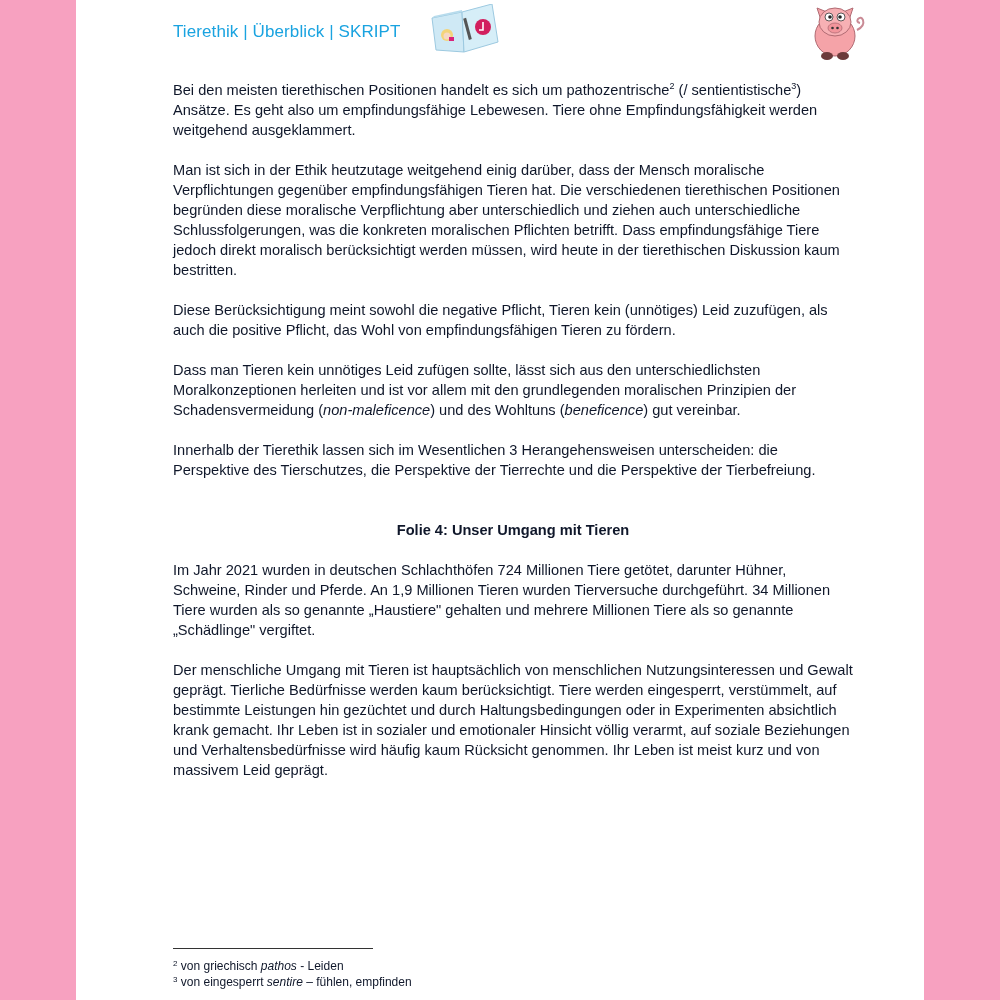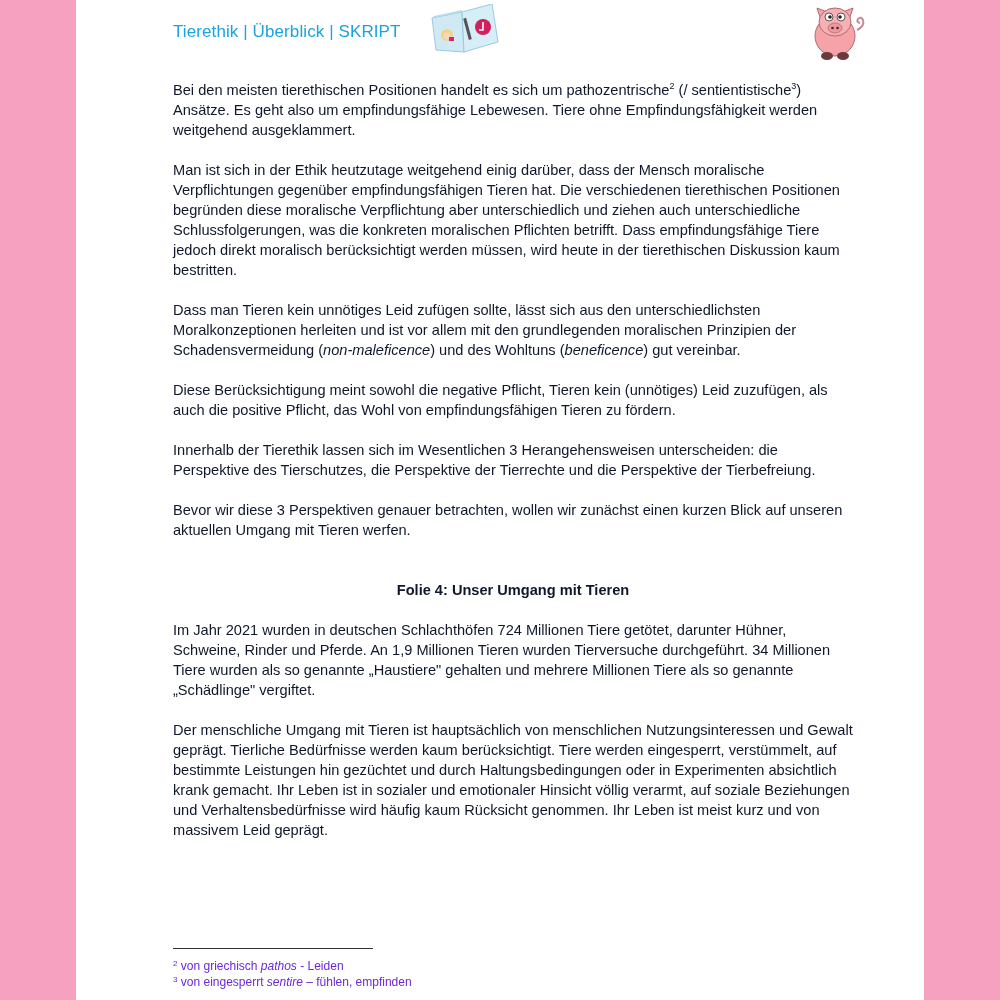--- a/index.html
+++ b/index.html
@@ -73,21 +73,21 @@
       width: 200px;
       height: 1px;
       background: #333;
     }
     .footnotes {
       position: absolute;
       left: 173px;
       top: 958px;
       font-size: 12px;
       line-height: 16px;
-      color: #6d28d9;
+      color: #0f172a;
     }
     .footnotes sup {
       font-size: 8px;
       vertical-align: 4px;
       line-height: 0;
     }
   </style>
 </head>
 <body>
 
@@ -122,27 +122,26 @@
   <circle cx="32.5" cy="28" r="1.3" fill="#333"></circle>
   <ellipse cx="22" cy="56" rx="6" ry="4" fill="#6b3a3a"></ellipse>
   <ellipse cx="38" cy="56" rx="6" ry="4" fill="#6b3a3a"></ellipse>
 </svg>
 
 <div class="content">
   <p><span>Bei den meisten tierethischen Positionen handelt es sich um pathozentrische</span><sup>2</sup><span> (/ sentientistische</span><sup>3</sup><span>) Ansätze. Es geht also um empfindungsfähige Lebewesen. Tiere ohne Empfindungsfähigkeit werden weitgehend ausgeklammert.</span></p>
 
   <p>Man ist sich in der Ethik heutzutage weitgehend einig darüber, dass der Mensch moralische Verpflichtungen gegenüber empfindungsfähigen Tieren hat. Die verschiedenen tierethischen Positionen begründen diese moralische Verpflichtung aber unterschiedlich und ziehen auch unterschiedliche Schlussfolgerungen, was die konkreten moralischen Pflichten betrifft. Dass empfindungsfähige Tiere jedoch direkt moralisch berücksichtigt werden müssen, wird heute in der tierethischen Diskussion kaum bestritten.</p>
 
+  <p>Diese Berücksichtigung meint sowohl die negative Pflicht, Tieren kein (unnötiges) Leid zuzufügen, als auch die positive Pflicht, das Wohl von empfindungsfähigen Tieren zu fördern.</p>
+
   <p><span>Dass man Tieren kein unnötiges Leid zufügen sollte, lässt sich aus den unterschiedlichsten Moralkonzeptionen herleiten und ist vor allem mit den grundlegenden moralischen Prinzipien der Schadensvermeidung (</span><i>non-maleficence</i><span>) und des Wohltuns (</span><i>beneficence</i><span>) gut vereinbar.</span></p>
-
-  <p>Diese Berücksichtigung meint sowohl die negative Pflicht, Tieren kein (unnötiges) Leid zuzufügen, als auch die positive Pflicht, das Wohl von empfindungsfähigen Tieren zu fördern.</p>
 
   <p>Innerhalb der Tierethik lassen sich im Wesentlichen 3 Herangehensweisen unterscheiden: die Perspektive des Tierschutzes, die Perspektive der Tierrechte und die Perspektive der Tierbefreiung.</p>
 
-  <p>Bevor wir diese 3 Perspektiven genauer betrachten, wollen wir zunächst einen kurzen Blick auf unseren aktuellen Umgang mit Tieren werfen.</p>
 
   <p class="heading">Folie 4: Unser Umgang mit Tieren</p>
 
   <p>Im Jahr 2021 wurden in deutschen Schlachthöfen 724 Millionen Tiere getötet, darunter Hühner, Schweine, Rinder und Pferde. An 1,9 Millionen Tieren wurden Tierversuche durchgeführt. 34 Millionen Tiere wurden als so genannte „Haustiere" gehalten und mehrere Millionen Tiere als so genannte „Schädlinge" vergiftet.</p>
 
   <p>Der menschliche Umgang mit Tieren ist hauptsächlich von menschlichen Nutzungsinteressen und Gewalt geprägt. Tierliche Bedürfnisse werden kaum berücksichtigt. Tiere werden eingesperrt, verstümmelt, auf bestimmte Leistungen hin gezüchtet und durch Haltungsbedingungen oder in Experimenten absichtlich krank gemacht. Ihr Leben ist in sozialer und emotionaler Hinsicht völlig verarmt, auf soziale Beziehungen und Verhaltensbedürfnisse wird häufig kaum Rücksicht genommen. Ihr Leben ist meist kurz und von massivem Leid geprägt.</p>
 </div>
 
 <div class="footnote-rule"></div>
 

